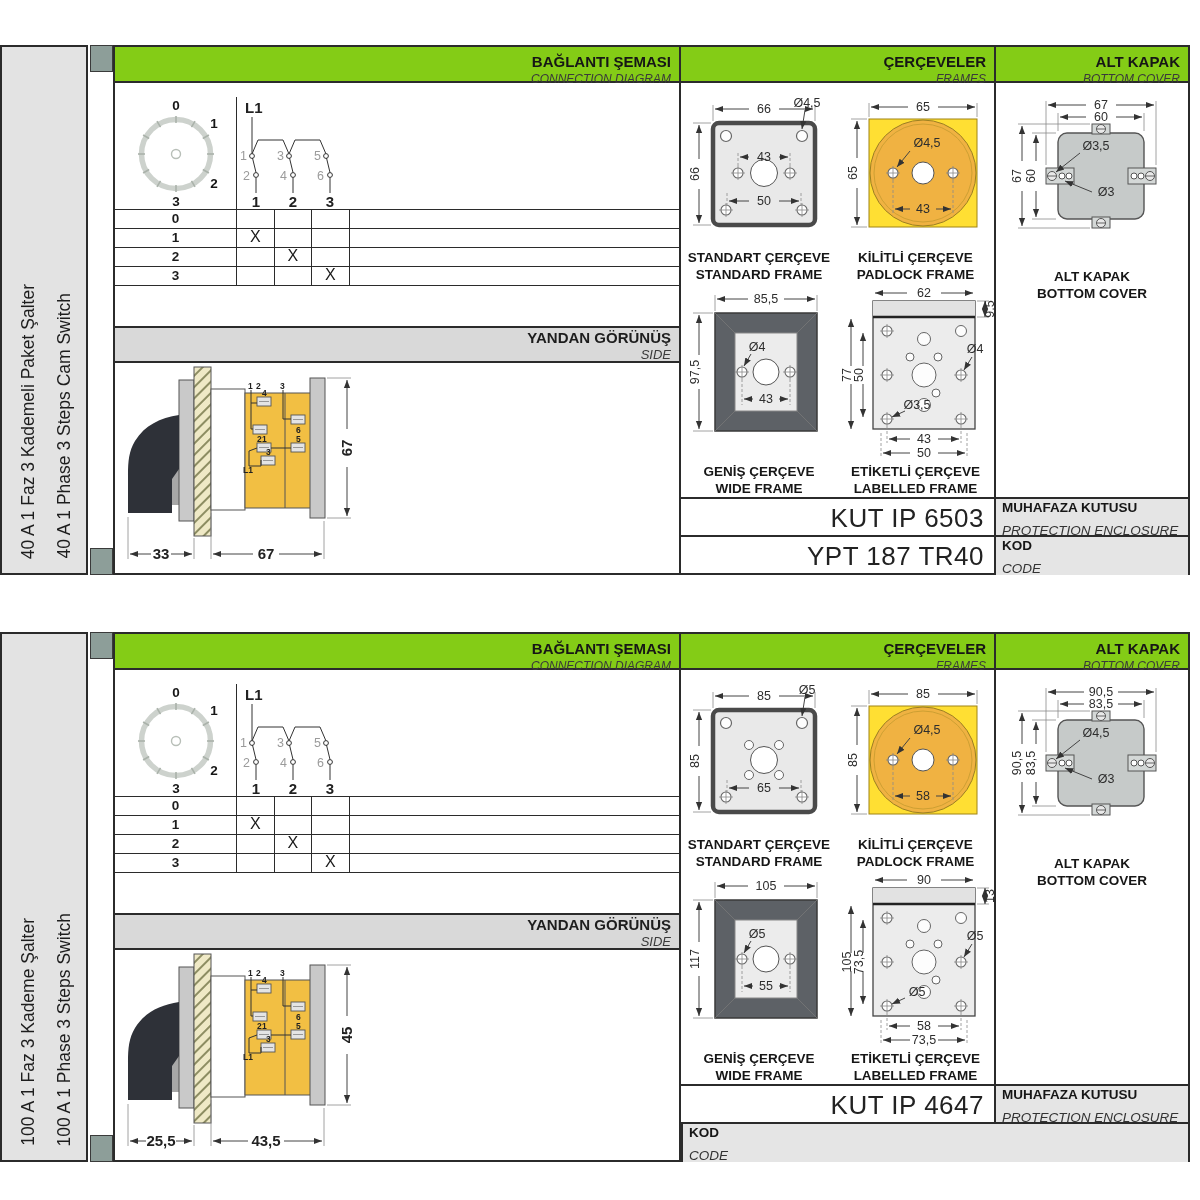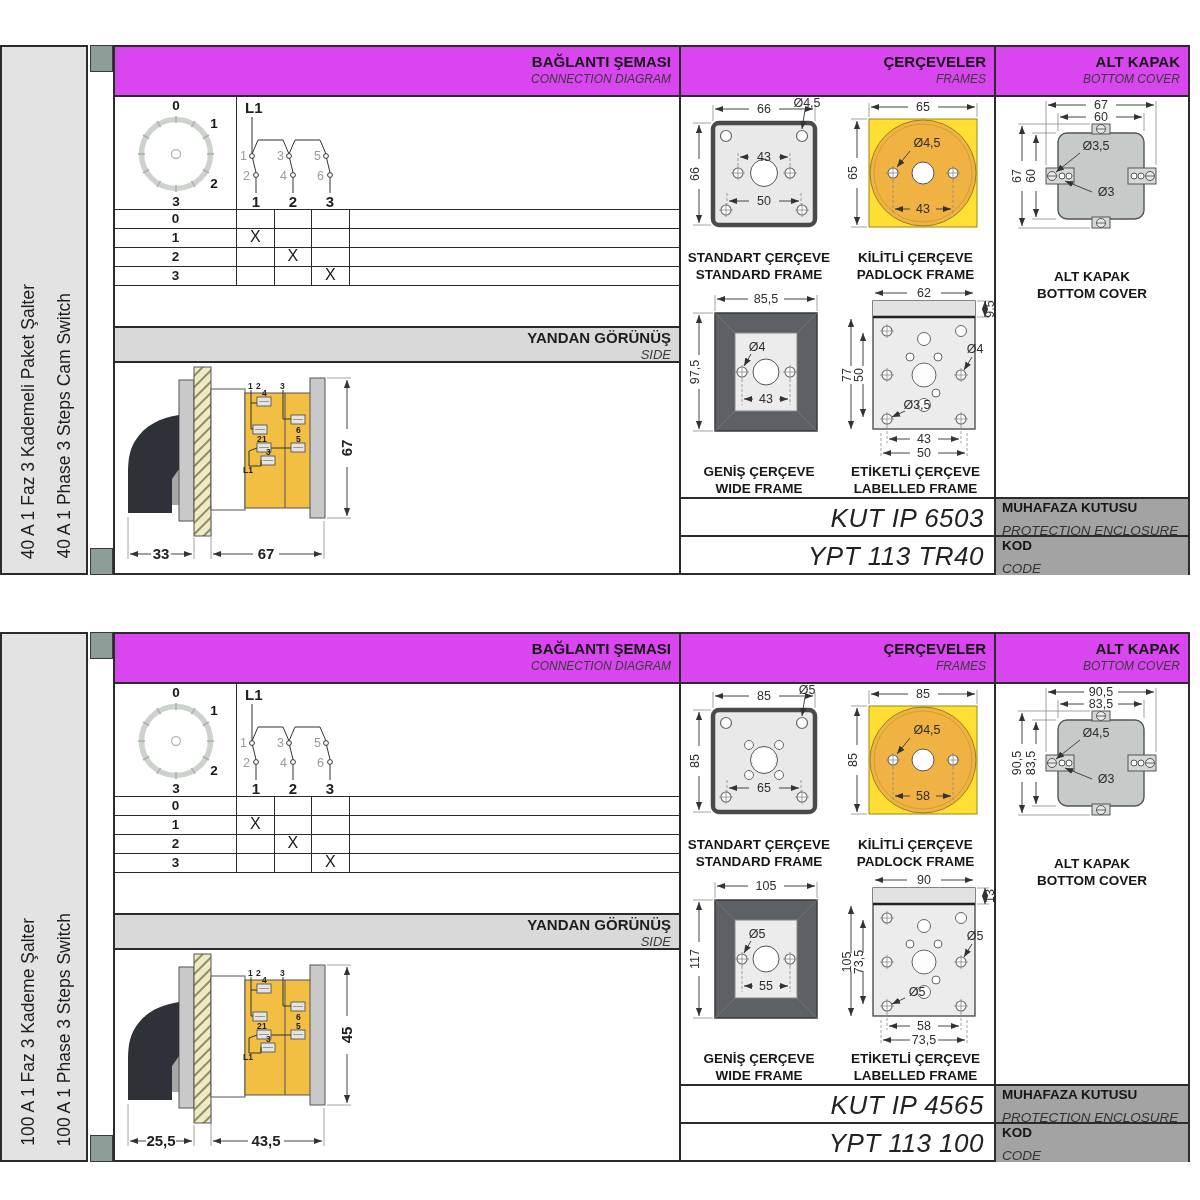--- a/index.html
+++ b/index.html
@@ -4,36 +4,36 @@
 <style>
   html,body{margin:0;padding:0;background:#fff;}
   body{width:1200px;height:1200px;position:relative;font-family:"Liberation Sans",sans-serif;color:#1d1d1d;}
   .block{position:absolute;left:0;width:1200px;height:530px;}
   .tpanel{position:absolute;left:0;top:0;width:88px;height:530px;background:#e3e3e3;border:2px solid #2b2b2b;box-sizing:border-box;}
   .vtext{position:absolute;bottom:14px;writing-mode:vertical-rl;transform:rotate(180deg);font-size:17.5px;color:#1d1d1d;white-space:nowrap;}
   .vtr{left:16px;} .ven{left:52px;}
   .binder{position:absolute;left:90px;width:23px;height:27px;background:#8d9e99;border:1.5px solid #3a3a3a;box-sizing:border-box;}
   .main{position:absolute;left:113px;top:0;width:1077px;height:530px;border:2px solid #2b2b2b;box-sizing:border-box;background:#fff;}
   .vdiv{position:absolute;top:0;bottom:0;width:0;border-left:2px solid #2b2b2b;}
-  .hdr{position:absolute;top:0;height:50px;background:#d946ef;border-bottom:2px solid #2b2b2b;box-sizing:border-box;text-align:right;padding:5px 8px 0 0;}
+  .hdr{position:absolute;top:0;height:36px;background:#84cc16;border-bottom:2px solid #2b2b2b;box-sizing:border-box;text-align:right;padding:5px 8px 0 0;}
   .hdr .tl{font-weight:bold;font-size:15px;display:block;line-height:1.3;color:#161616;}
   .hdr .el{font-style:italic;font-size:12px;display:block;line-height:1.2;color:#3a3a3a;}
   .dialcell{position:absolute;left:0;top:50px;width:122px;height:112px;border-right:1.5px solid #2b2b2b;box-sizing:border-box;}
   .ctable{position:absolute;left:0;top:162px;width:564px;border-top:1.5px solid #2b2b2b;}
   .crow{display:flex;height:19px;border-bottom:1.5px solid #2b2b2b;box-sizing:border-box;}
   .cstep{width:122px;border-right:1.5px solid #2b2b2b;box-sizing:border-box;text-align:center;font-weight:bold;font-size:13.5px;line-height:17px;}
   .cmark{width:37.5px;border-right:1.5px solid #2b2b2b;box-sizing:border-box;text-align:center;font-size:16px;line-height:16px;color:#1a1a1a;}
   .cfill{flex:1;}
   .sideband{position:absolute;left:0;top:279px;width:564px;height:37px;background:#d9d9d9;border-top:2px solid #2b2b2b;border-bottom:2px solid #2b2b2b;box-sizing:border-box;text-align:right;padding:1px 8px 0 0;}
   .cap{position:absolute;text-align:center;font-weight:bold;font-size:13.5px;line-height:1.25;color:#161616;}
   .kblock{position:absolute;left:566px;top:450px;width:507px;border-top:2px solid #2b2b2b;box-sizing:border-box;}
   .krow{display:flex;height:38px;box-sizing:border-box;}
   .krow.first{border-bottom:2px solid #2b2b2b;}
-  .kval{width:313px;text-align:right;font-size:26px;letter-spacing:.5px;color:#222;padding:4px 10px 0 0;box-sizing:border-box;font-style:italic;}
-  .klabel{flex:1;background:#a3a3a3;border-left:2px solid #2b2b2b;padding:1px 0 0 6px;box-sizing:border-box;}
+  .kval{width:313px;text-align:right;font-size:26px;letter-spacing:.5px;color:#222;padding:4px 10px 0 0;box-sizing:border-box;}
+  .klabel{flex:1;background:#e5e5e5;border-left:2px solid #2b2b2b;padding:1px 0 0 6px;box-sizing:border-box;}
   .klabel .tl{font-weight:bold;font-size:13.5px;display:block;line-height:1.25;color:#161616;}
   .klabel .el{font-style:italic;font-size:13.5px;display:block;line-height:1.2;color:#333;margin-top:6px;}
   svg{position:absolute;overflow:visible;}
   svg .dim{stroke:#444;stroke-width:1;fill:none;}
   svg .ext{stroke:#8a8a8a;stroke-width:.8;fill:none;}
   svg .extd{stroke:#8a8a8a;stroke-width:.8;stroke-dasharray:3,2;fill:none;}
   svg .dl{font:12.5px "Liberation Sans",sans-serif;fill:#2e2e2e;}
   svg .dlb{font:bold 15px "Liberation Sans",sans-serif;fill:#222;}
   svg .gry{font:12.5px "Liberation Sans",sans-serif;fill:#9b9b9b;}
   svg .b13{font:bold 13.5px "Liberation Sans",sans-serif;fill:#161616;}
@@ -484,21 +484,21 @@
 
     <div class="kblock">
       <div class="krow first">
         <div class="kval">KUT IP 6503</div>
         <div class="klabel">
           <span class="tl">MUHAFAZA KUTUSU</span>
           <span class="el">PROTECTION ENCLOSURE</span>
         </div>
       </div>
       <div class="krow">
-        <div class="kval">YPT 113 TR40</div>
+        <div class="kval">YPT 187 TR40</div>
         <div class="klabel">
           <span class="tl">KOD</span>
           <span class="el">CODE</span>
         </div>
       </div>
     </div>
   </div>
 </section>
 
 <section class="block" style="top:632px">
@@ -909,28 +909,27 @@
       <text class="dl" x="110" y="99" text-anchor="middle">Ø3</text>
       <line class="dim" x1="96" y1="95" x2="69" y2="84" marker-end="url(#ar)"></line>
     </svg>
     <div class="cap" style="left:881px;top:222px;width:192px">
       <div>ALT KAPAK</div>
       <div>BOTTOM COVER</div>
     </div>
 
     <div class="kblock">
       <div class="krow first">
-        <div class="kval">KUT IP 4565</div>
+        <div class="kval">KUT IP 4647</div>
         <div class="klabel">
           <span class="tl">MUHAFAZA KUTUSU</span>
           <span class="el">PROTECTION ENCLOSURE</span>
         </div>
       </div>
       <div class="krow">
-        <div class="kval">YPT 113 100</div>
         <div class="klabel">
           <span class="tl">KOD</span>
           <span class="el">CODE</span>
         </div>
       </div>
     </div>
   </div>
 </section>
 
 </body></html>

